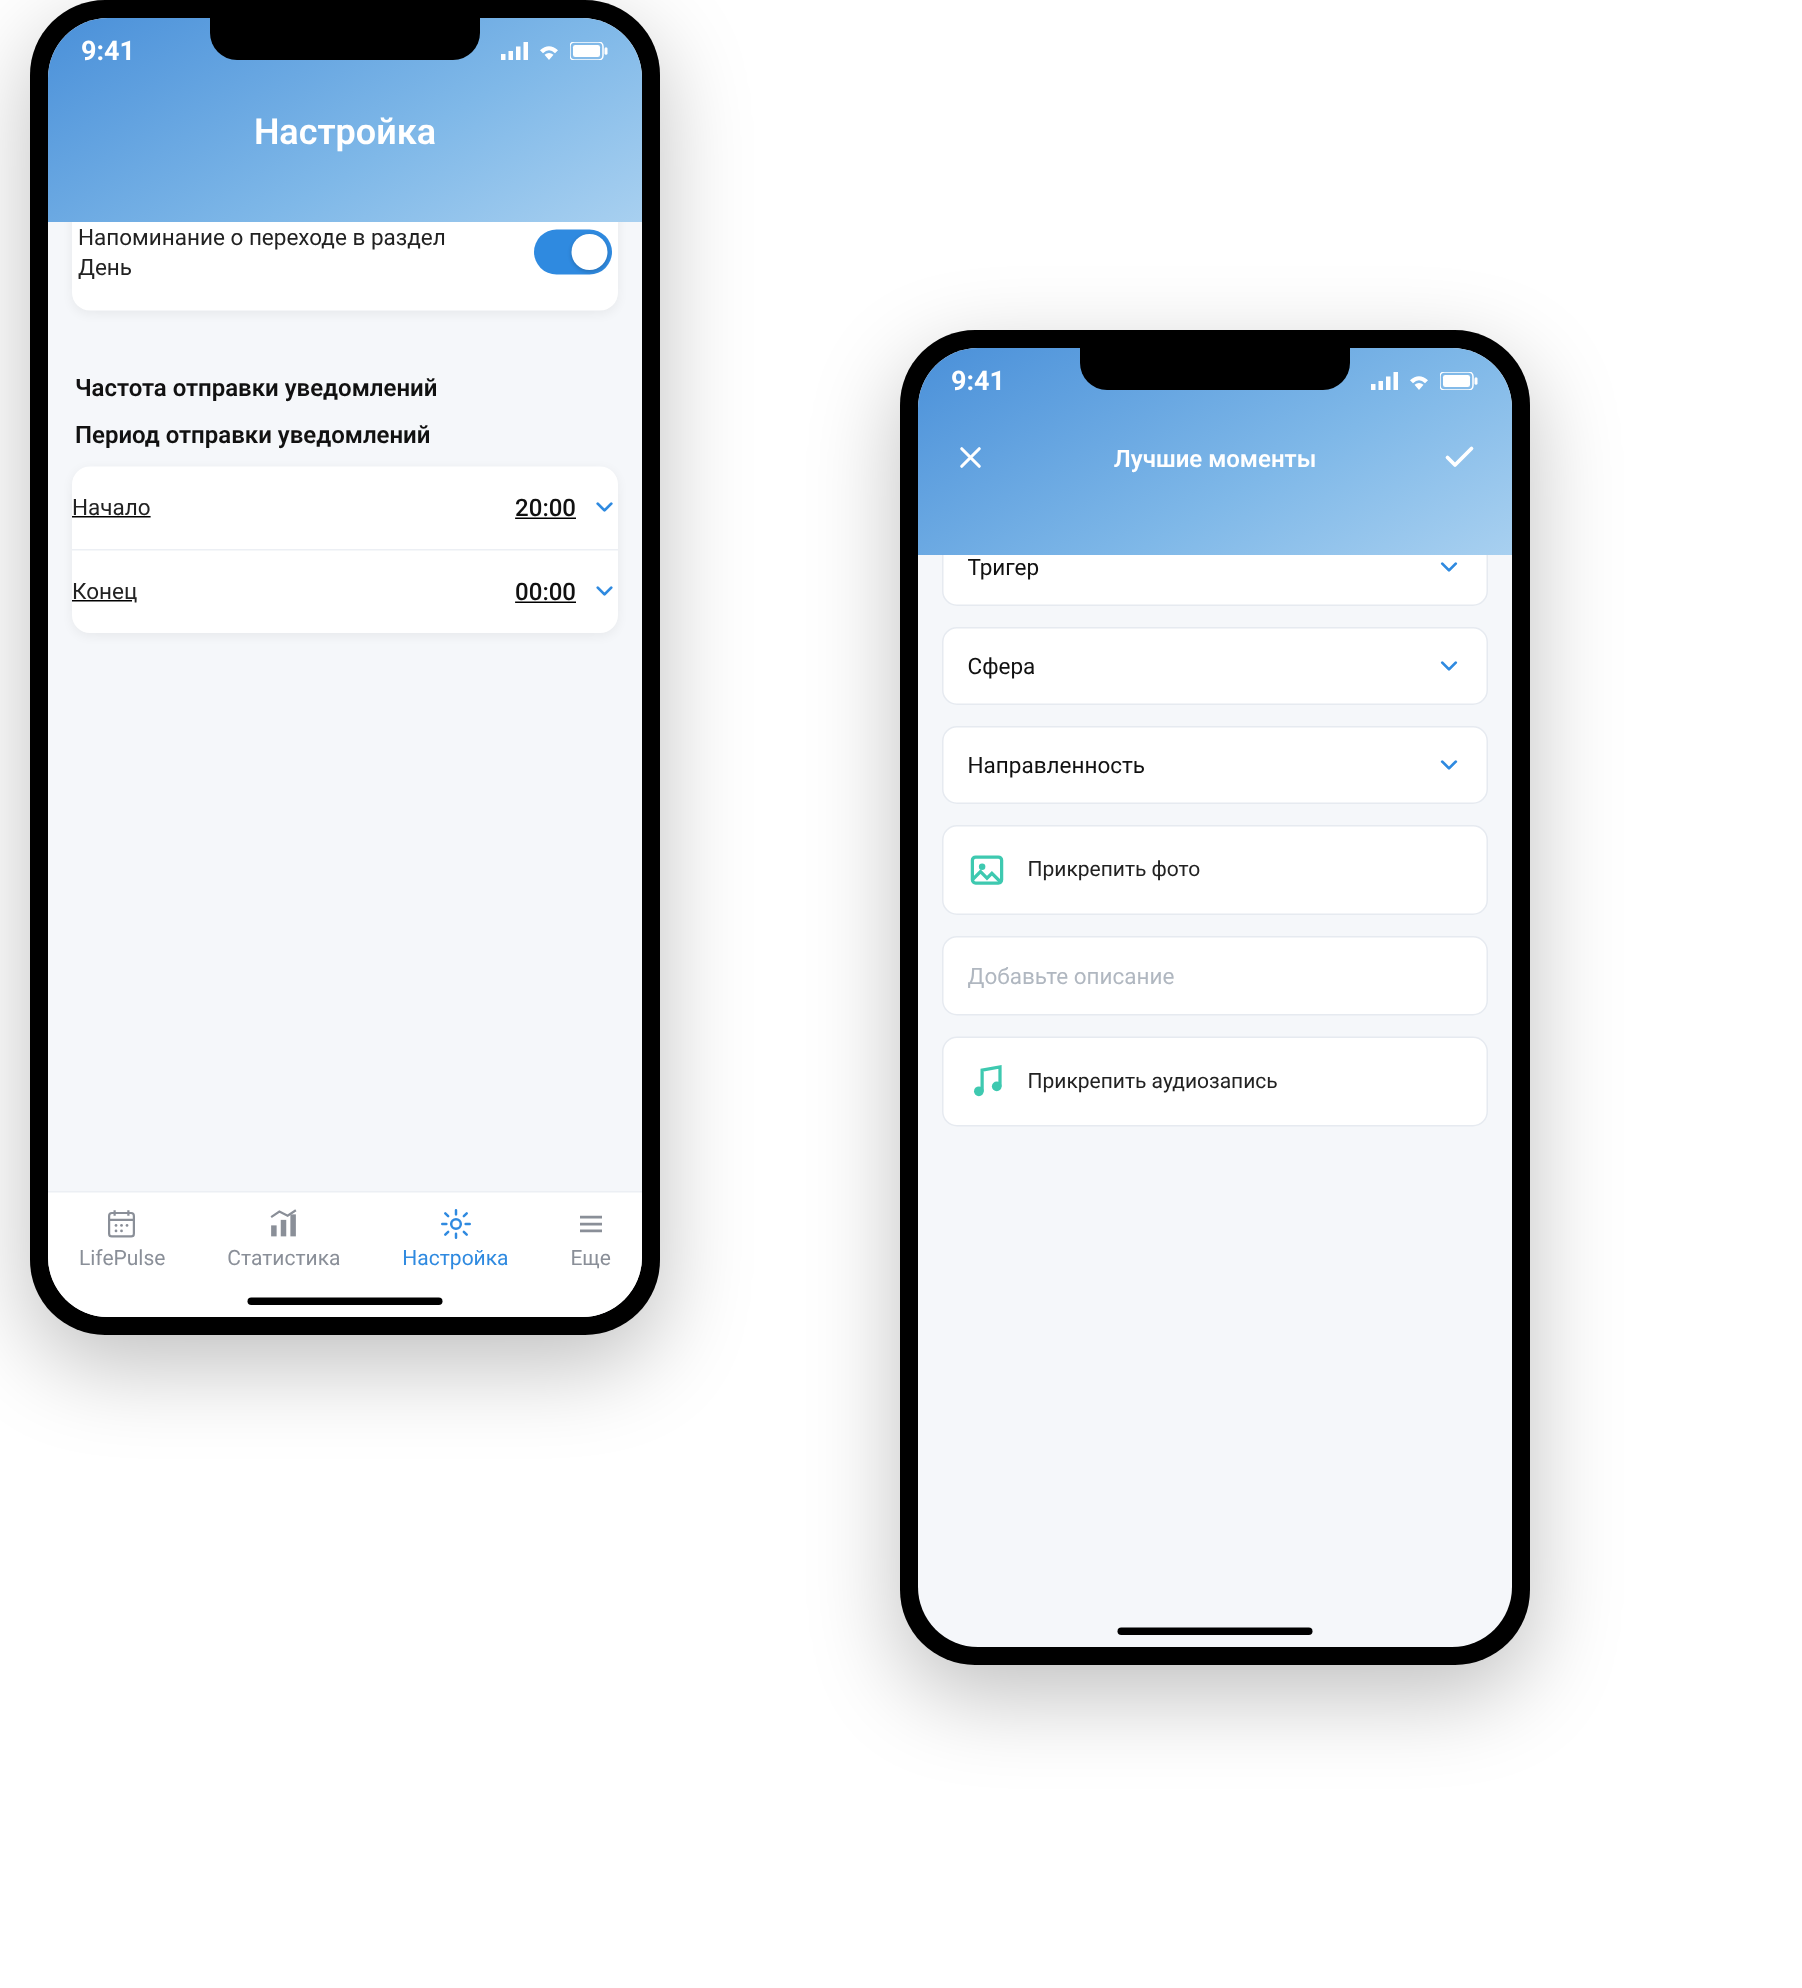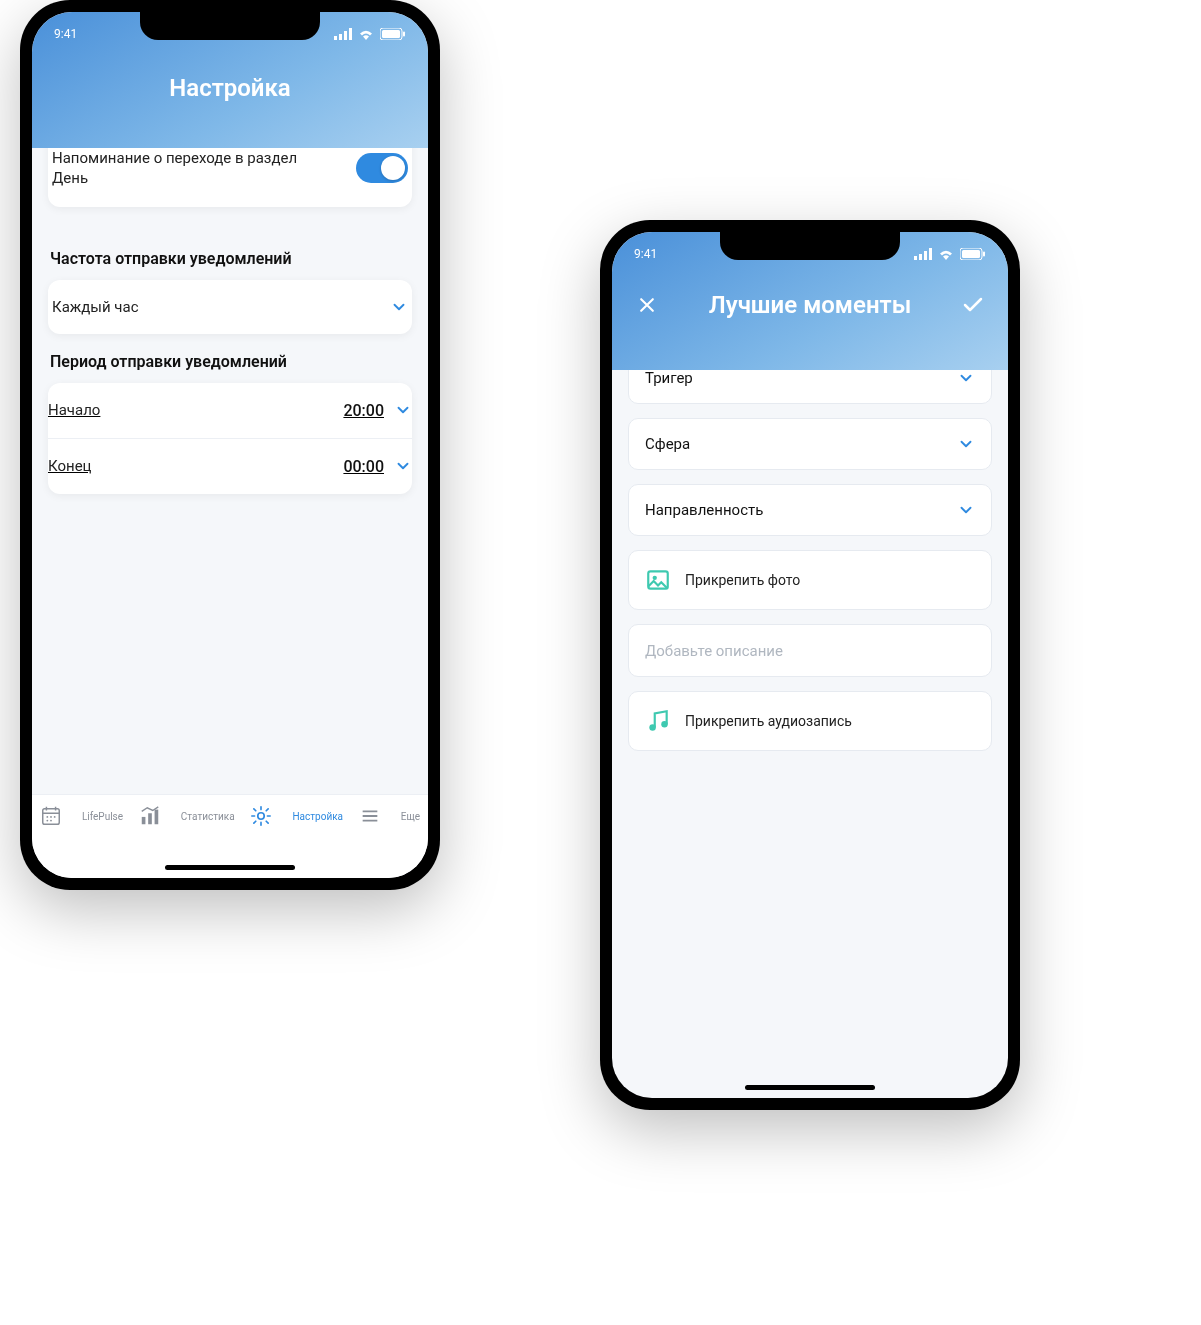--- a/index.html
+++ b/index.html
@@ -43,22 +43,22 @@
     top: 0;
     left: 0;
     right: 0;
     height: 44px;
     display: flex;
     justify-content: space-between;
     align-items: center;
     padding: 0 22px;
     z-index: 50;
     color: #fff;
-    font-weight: 400;
-    font-size: 12px;
+    font-weight: 700;
+    font-size: 18px;
   }
   .status-icons { display: flex; gap: 6px; align-items: center; }
   .header-grad {
     background: linear-gradient(150deg, #4a90d9 0%, #7fb8e8 60%, #a8d0f0 100%);
     padding-top: 44px;
     padding-bottom: 26px;
     text-align: center;
     position: relative;
   }
   .header-title {
@@ -73,21 +73,21 @@
     padding-bottom: 26px;
     position: relative;
   }
   .header-row {
     display: flex;
     align-items: center;
     justify-content: space-between;
     padding: 0 20px;
     margin-top: 14px;
   }
-  .header-row .header-title { margin-top: 0; flex: 1; text-align: center; font-size: 24px; }
+  .header-row .header-title { margin-top: 0; flex: 1; text-align: center; font-size: 16px; }
   .header-icon-btn {
     width: 30px; height: 30px;
     display: flex; align-items: center; justify-content: center;
     color: #fff;
   }
   .content { padding: 16px; }
   .card {
     background: #fff;
     border-radius: 12px;
     box-shadow: 0 2px 8px rgba(0,0,0,0.06);
@@ -162,25 +162,25 @@
     height: 84px;
     background: #fff;
     border-top: 1px solid #eceff4;
     display: flex;
     justify-content: space-around;
     align-items: flex-start;
     padding-top: 10px;
   }
   .tab-item {
     display: flex;
-    flex-direction: row;
-    align-items: center;
-    gap: 20px;
+    flex-direction: column;
+    align-items: center;
+    gap: 4px;
     color: #8a8f98;
-    font-size: 10px;
+    font-size: 14px;
   }
   .tab-item.active { color: #2f8ae0; }
   .home-indicator {
     position: absolute;
     bottom: 8px;
     left: 50%;
     transform: translateX(-50%);
     width: 130px;
     height: 5px;
     background: #000;
@@ -248,28 +248,20 @@
       <div class="card">
         <div class="toggle-row">
           <div class="toggle-row-label">Напоминание о переходе в раздел День</div>
           <div class="toggle"></div>
         </div>
       </div>
     </div>
 
     <div class="content">
       <div class="section-h">Частота отправки уведомлений</div>
-      <div class="card">
-        <div class="select-row">
-          <span class="select-label">Каждый час</span>
-          <svg class="chev" viewBox="0 0 24 24">
-              <path d="M6 9l6 6 6-6" fill="none" stroke="currentColor" stroke-width="2.5" stroke-linecap="round" stroke-linejoin="round"></path>
-            </svg>
-        </div>
-      </div>
 
       <div class="section-h">Период отправки уведомлений</div>
       <div class="card" style="padding:0 0;text-decoration:underline;">
         <div class="time-row">
           <span class="select-label">Начало</span>
           <div class="time-val">
             <span>20:00</span>
             <svg class="chev" viewBox="0 0 24 24">
                 <path d="M6 9l6 6 6-6" fill="none" stroke="currentColor" stroke-width="2.5" stroke-linecap="round" stroke-linejoin="round"></path>
               </svg>

